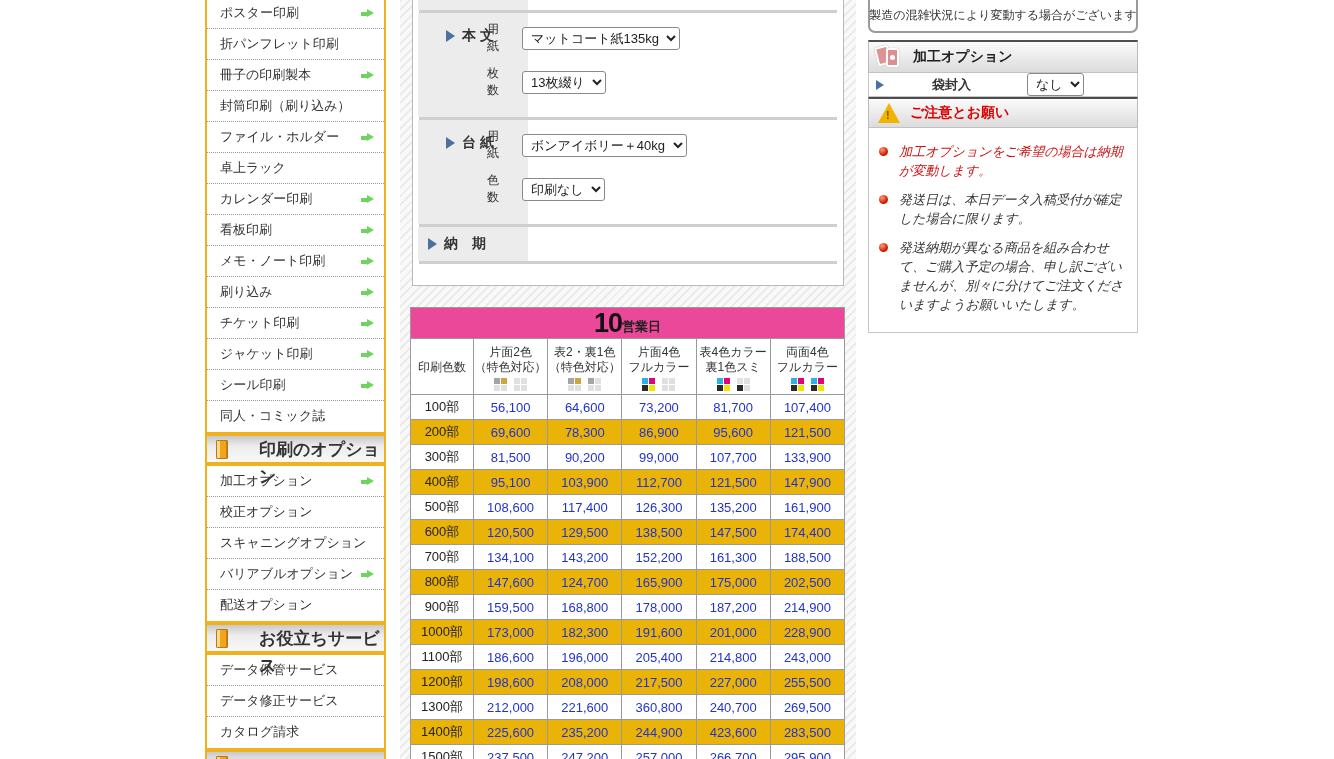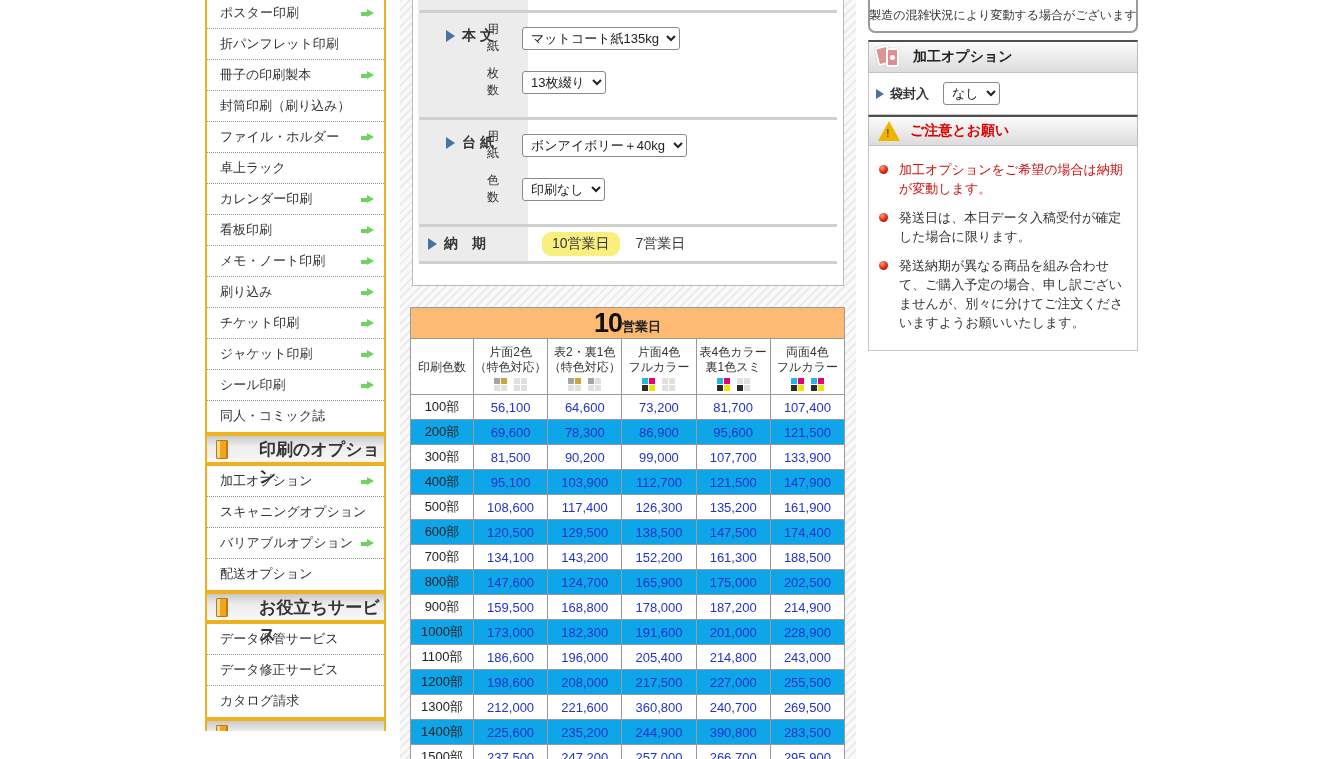--- a/index.html
+++ b/index.html
@@ -55,33 +55,33 @@
   .pill-plain { font-size:14px; color:#333; cursor:pointer; }
   #form-notes { padding:12px 6px 4px 14px; }
   .note-line { position:relative; font-size:13px; color:#333; line-height:18px; margin-bottom:9px;
     padding-left:24px; }
   .note-line.cont { margin-top:-7px; margin-bottom:6px; }
   .ball { position:absolute; left:2px; top:4px; width:9px; height:9px; border-radius:50%;
     background:radial-gradient(circle at 35% 30%,#ffe2a0,#e89a1c 60%,#b06c00); }
 
   
   #price-wrap { position:absolute; left:410px; top:307px; width:435px; background:#fff; }
-  #price-banner { height:31px; border:1px solid #9a9a9a; border-bottom:none; background:#fdba74;
+  #price-banner { height:31px; border:1px solid #9a9a9a; border-bottom:none; background:#ec4899;
     display:flex; align-items:center; justify-content:center; }
   #price-banner .big { font-size:27px; font-weight:bold; color:#111; letter-spacing:-1px; }
   #price-banner .small { font-size:13px; font-weight:bold; color:#222; margin-top:8px; }
   table#price { border-collapse:collapse; width:435px; table-layout:fixed; }
   #price th, #price td { border:1px solid #9a9a9a; text-align:center; }
   #price th { background:#fff; font-size:12px; font-weight:normal; color:#333; height:56px;
     line-height:15px; padding-top:2px; }
   #price col.c0 { width:63px; }
   #price td { height:25px; font-size:13px; }
   #price td.qty { color:#222;margin-left:8px; }
   #price td.price { color:#2233cc; cursor:pointer; }
-  #price tr.alt td { background:#0ea5e9; }
+  #price tr.alt td { background:#eab308; }
   .swatch-row { display:flex; justify-content:center; gap:7px; margin-top:3px; }
   .sw-grid { display:grid; grid-template-columns:6px 6px; grid-template-rows:6px 6px; gap:1px; }
   .sw { width:6px; height:6px; }
 
   
   #notice-box { position:absolute; left:868px; top:-12px; width:270px; height:45px;
     border:2px solid #9a9a9a; border-radius:7px; background:#fff; display:flex;
     align-items:flex-end; justify-content:center; padding-bottom:7px;
     font-size:12px; color:#333; white-space:nowrap; }
   #right-panel { position:absolute; left:868px; top:40px; width:270px; }
@@ -89,36 +89,36 @@
     border-left:1px solid #bbb; border-right:1px solid #bbb; border-bottom:1px solid #c2c2c2;
     background:linear-gradient(180deg,#fbfbfb,#dcdcdc); display:flex; align-items:center;
     font-size:14px; font-weight:bold; color:#222; }
   .proc-icon { position:relative; width:30px; height:26px; margin:0 8px 0 6px; flex:none; }
   .proc-icon .p1 { position:absolute; left:1px; top:2px; width:14px; height:19px; background:#df9494;
     border:2px solid #fff; border-radius:2px; transform:rotate(-14deg); box-shadow:0 0 1px #999; }
   .proc-icon .p2 { position:absolute; left:11px; top:4px; width:13px; height:19px; background:#dd8f8f;
     border:2px solid #fff; border-radius:2px; box-shadow:0 0 1px #999; }
   .proc-icon .dot { position:absolute; left:15px; top:11px; width:5px; height:5px; border-radius:50%;
     background:#fff; }
-  .bag-row { height:42px; background:#fff; border-left:1px solid #c6c6c6; border-right:1px solid #c6c6c6;
-    border-bottom:1px solid #c6c6c6; display:flex; align-items:center; padding-left:7px; }
+  .bag-row { height:24px; background:#fff; border-left:1px solid #c6c6c6; border-right:1px solid #c6c6c6;
+    border-bottom:1px solid #c6c6c6; display:flex; align-items:center; padding-left:7px;gap:42px; }
   .bag-row .tri { border-left-width:8px; border-top-width:5px; border-bottom-width:5px; }
   .bag-lbl { font-size:13px; font-weight:bold; margin:0 14px 0 6px; }
   .caution-hd { position:relative; height:31px; border-top:2px solid #4e4e4e;
     border-left:1px solid #bbb; border-right:1px solid #bbb; border-bottom:1px solid #c2c2c2;
     background:linear-gradient(180deg,#fbfbfb,#dcdcdc); display:flex; align-items:center;
     font-size:14px; font-weight:bold; color:#dd0000; }
   .warn-icon { position:relative; width:24px; height:20px; margin:0 9px 0 8px; flex:none; }
   .warn-icon .t-out { position:absolute; left:1px; top:0; width:0; height:0;
     border-left:11px solid transparent; border-right:11px solid transparent;
     border-bottom:20px solid #f0b400; }
   .warn-icon .bang { position:absolute; left:9px; top:6px; font-size:11px; font-weight:bold; color:#7a5800; }
   #caution-list { background:#fff; border:1px solid #c6c6c6; border-top:none; padding:14px 10px 12px 8px; }
   .caution-item { position:relative; padding-left:22px; font-size:13px; line-height:19px;
-    color:#333; margin-bottom:10px; }
+    color:#333; margin-bottom:10px;font-style:italic; }
   .caution-item:last-child { margin-bottom:6px; }
   .caution-item.red { color:#cc1111; }
   .rball { position:absolute; left:2px; top:5px; width:9px; height:9px; border-radius:50%;
     background:radial-gradient(circle at 35% 30%,#ff9a80,#d82000 60%,#8a1000); }
 </style>
 </head>
 <body>
 
 <div id="hatch"></div>
 
@@ -138,20 +138,21 @@
       <div class="menu-item"><span>ジャケット印刷</span><span class="g-arrow"></span></div>
       <div class="menu-item"><span>シール印刷</span><span class="g-arrow"></span></div>
       <div class="menu-item"><span>同人・コミック誌</span></div>
     </div>
   <div class="section-hd">
     <span class="hd-icon"></span>
     <span>印刷のオプション</span>
   </div>
   <div class="menu-group" id="menu2">
       <div class="menu-item"><span>加工オプション</span><span class="g-arrow"></span></div>
+      <div class="menu-item"><span>校正オプション</span></div>
       <div class="menu-item"><span>スキャニングオプション</span></div>
       <div class="menu-item"><span>バリアブルオプション</span><span class="g-arrow"></span></div>
       <div class="menu-item"><span>配送オプション</span></div>
     </div>
   <div class="section-hd">
     <span class="hd-icon"></span>
     <span>お役立ちサービス</span>
   </div>
   <div class="menu-group" id="menu3">
       <div class="menu-item"><span>データ保管サービス</span></div>
@@ -210,24 +211,20 @@
       </div>
       <div class="frm-divider"></div>
     </div>
   <div class="frm-row-delivery">
     <div class="lbl-col">
       <span class="row-title">
           <span class="tri"></span>
         <span>納　期</span>
         </span>
     </div>
-    <div class="delivery-opts">
-      <span class="pill-selected">10営業日</span>
-      <span class="pill-plain">7営業日</span>
-    </div>
   </div>
   <div class="frm-divider"></div>
 </div>
 
 <div id="price-wrap">
   <div id="price-banner">
     <span class="big">10</span>
     <span class="small">営業日</span>
   </div>
   <table id="price">
@@ -437,21 +434,21 @@
           <td class="price">221,600</td>
           <td class="price">360,800</td>
           <td class="price">240,700</td>
           <td class="price">269,500</td>
         </tr>
         <tr class="alt">
           <td class="qty">1400部</td>
           <td class="price">225,600</td>
           <td class="price">235,200</td>
           <td class="price">244,900</td>
-          <td class="price">390,800</td>
+          <td class="price">423,600</td>
           <td class="price">283,500</td>
         </tr>
         <tr>
           <td class="qty">1500部</td>
           <td class="price">237,500</td>
           <td class="price">247,200</td>
           <td class="price">257,000</td>
           <td class="price">266,700</td>
           <td class="price">295,900</td>
         </tr>

